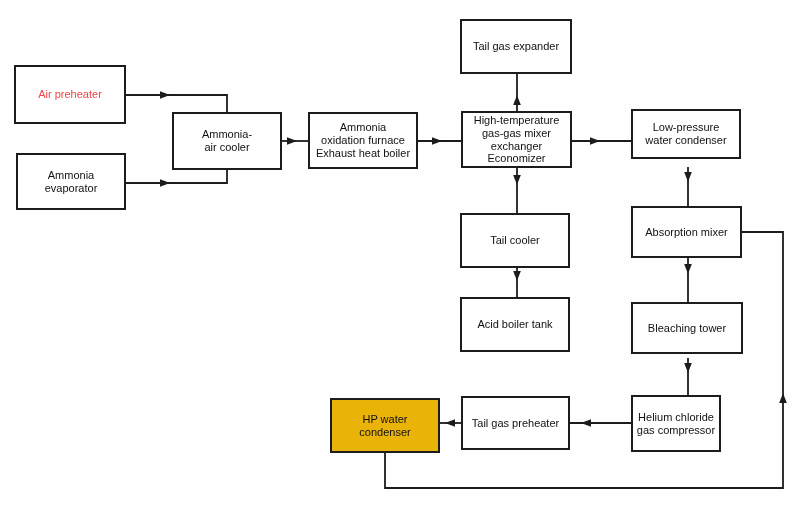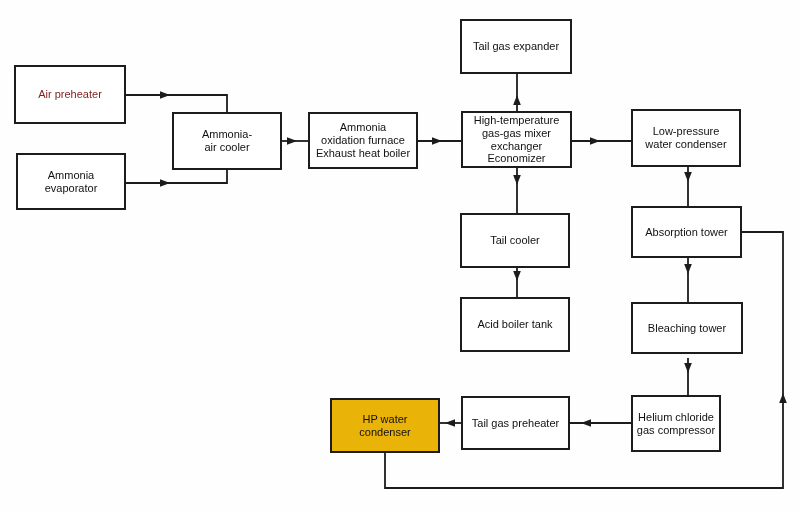--- a/index.html
+++ b/index.html
@@ -57,36 +57,36 @@
       <polyline points="688,358 688,395" fill="none" stroke="#1c1c1c" stroke-width="1.8"></polyline>
       <polygon points="688,373 684.2,363 691.8,363" fill="#1c1c1c"></polygon>
       <polyline points="631,423 570,423" fill="none" stroke="#1c1c1c" stroke-width="1.8"></polyline>
       <polygon points="581,423 591,419.2 591,426.8" fill="#1c1c1c"></polygon>
       <polyline points="461,423 440,423" fill="none" stroke="#1c1c1c" stroke-width="1.8"></polyline>
       <polygon points="445,423 455,419.2 455,426.8" fill="#1c1c1c"></polygon>
       <polyline points="385,453 385,488 783,488 783,232 742,232" fill="none" stroke="#1c1c1c" stroke-width="1.8"></polyline>
       <polygon points="783,393 779.2,403 786.8,403" fill="#1c1c1c"></polygon>
     </svg>
   <div id="node-layer">
-      <div class="box" style="left: 14px; top: 65px; width: 112px; height: 59px; border-color: rgb(28, 28, 28); background: rgb(255, 255, 255); color: #7f1d1d;"><span>Air preheater</span></div>
+      <div class="box" style="left: 14px; top: 65px; width: 112px; height: 59px; border-color: rgb(28, 28, 28); background: rgb(255, 255, 255); color: #ef4444;"><span>Air preheater</span></div>
       <div class="box" style="left: 16px; top: 153px; width: 110px; height: 57px; border-color: rgb(28, 28, 28); background: rgb(255, 255, 255); color: rgb(17, 17, 17);"><span>Ammonia
 evaporator</span></div>
       <div class="box" style="left: 172px; top: 112px; width: 110px; height: 58px; border-color: rgb(28, 28, 28); background: rgb(255, 255, 255); color: rgb(17, 17, 17);"><span>Ammonia-
 air cooler</span></div>
       <div class="box" style="left: 308px; top: 112px; width: 110px; height: 57px; border-color: rgb(28, 28, 28); background: rgb(255, 255, 255); color: rgb(17, 17, 17);"><span>Ammonia
 oxidation furnace
 Exhaust heat boiler</span></div>
       <div class="box" style="left: 460px; top: 19px; width: 112px; height: 55px; border-color: rgb(28, 28, 28); background: rgb(255, 255, 255); color: rgb(17, 17, 17);"><span>Tail gas expander</span></div>
       <div class="box" style="left: 461px; top: 111px; width: 111px; height: 57px; border-color: rgb(28, 28, 28); background: rgb(255, 255, 255); color: rgb(17, 17, 17);"><span>High-temperature
 gas-gas mixer
 exchanger
 Economizer</span></div>
-      <div class="box" style="left: 631px; top: 109px; width: 110px; height: 58px; border-color: rgb(28, 28, 28); background: rgb(255, 255, 255); color: rgb(17, 17, 17); align-items: center;"><span>Low-pressure
+      <div class="box" style="left: 631px; top: 109px; width: 110px; height: 50px; border-color: rgb(28, 28, 28); background: rgb(255, 255, 255); color: rgb(17, 17, 17); align-items: center;"><span>Low-pressure
 water condenser</span></div>
-      <div class="box" style="left: 631px; top: 206px; width: 111px; height: 52px; border-color: rgb(28, 28, 28); background: rgb(255, 255, 255); color: rgb(17, 17, 17);"><span>Absorption tower</span></div>
+      <div class="box" style="left: 631px; top: 206px; width: 111px; height: 52px; border-color: rgb(28, 28, 28); background: rgb(255, 255, 255); color: rgb(17, 17, 17);"><span>Absorption mixer</span></div>
       <div class="box" style="left: 631px; top: 302px; width: 112px; height: 52px; border-color: rgb(28, 28, 28); background: rgb(255, 255, 255); color: rgb(17, 17, 17);"><span>Bleaching tower</span></div>
       <div class="box" style="left: 631px; top: 395px; width: 90px; height: 57px; border-color: rgb(28, 28, 28); background: rgb(255, 255, 255); color: rgb(17, 17, 17);"><span>Helium chloride
 gas compressor</span></div>
       <div class="box" style="left: 460px; top: 213px; width: 110px; height: 55px; border-color: rgb(28, 28, 28); background: rgb(255, 255, 255); color: rgb(17, 17, 17);"><span>Tail cooler</span></div>
       <div class="box" style="left: 460px; top: 297px; width: 110px; height: 55px; border-color: rgb(28, 28, 28); background: rgb(255, 255, 255); color: rgb(17, 17, 17);"><span>Acid boiler tank</span></div>
       <div class="box" style="left: 330px; top: 398px; width: 110px; height: 55px; border-color: rgb(28, 28, 28); background: #eab308; color: rgb(17, 17, 17);"><span>HP water
 condenser</span></div>
       <div class="box" style="left: 461px; top: 396px; width: 109px; height: 54px; border-color: rgb(28, 28, 28); background: rgb(255, 255, 255); color: rgb(17, 17, 17);"><span>Tail gas preheater</span></div>
     </div>
 </div>

